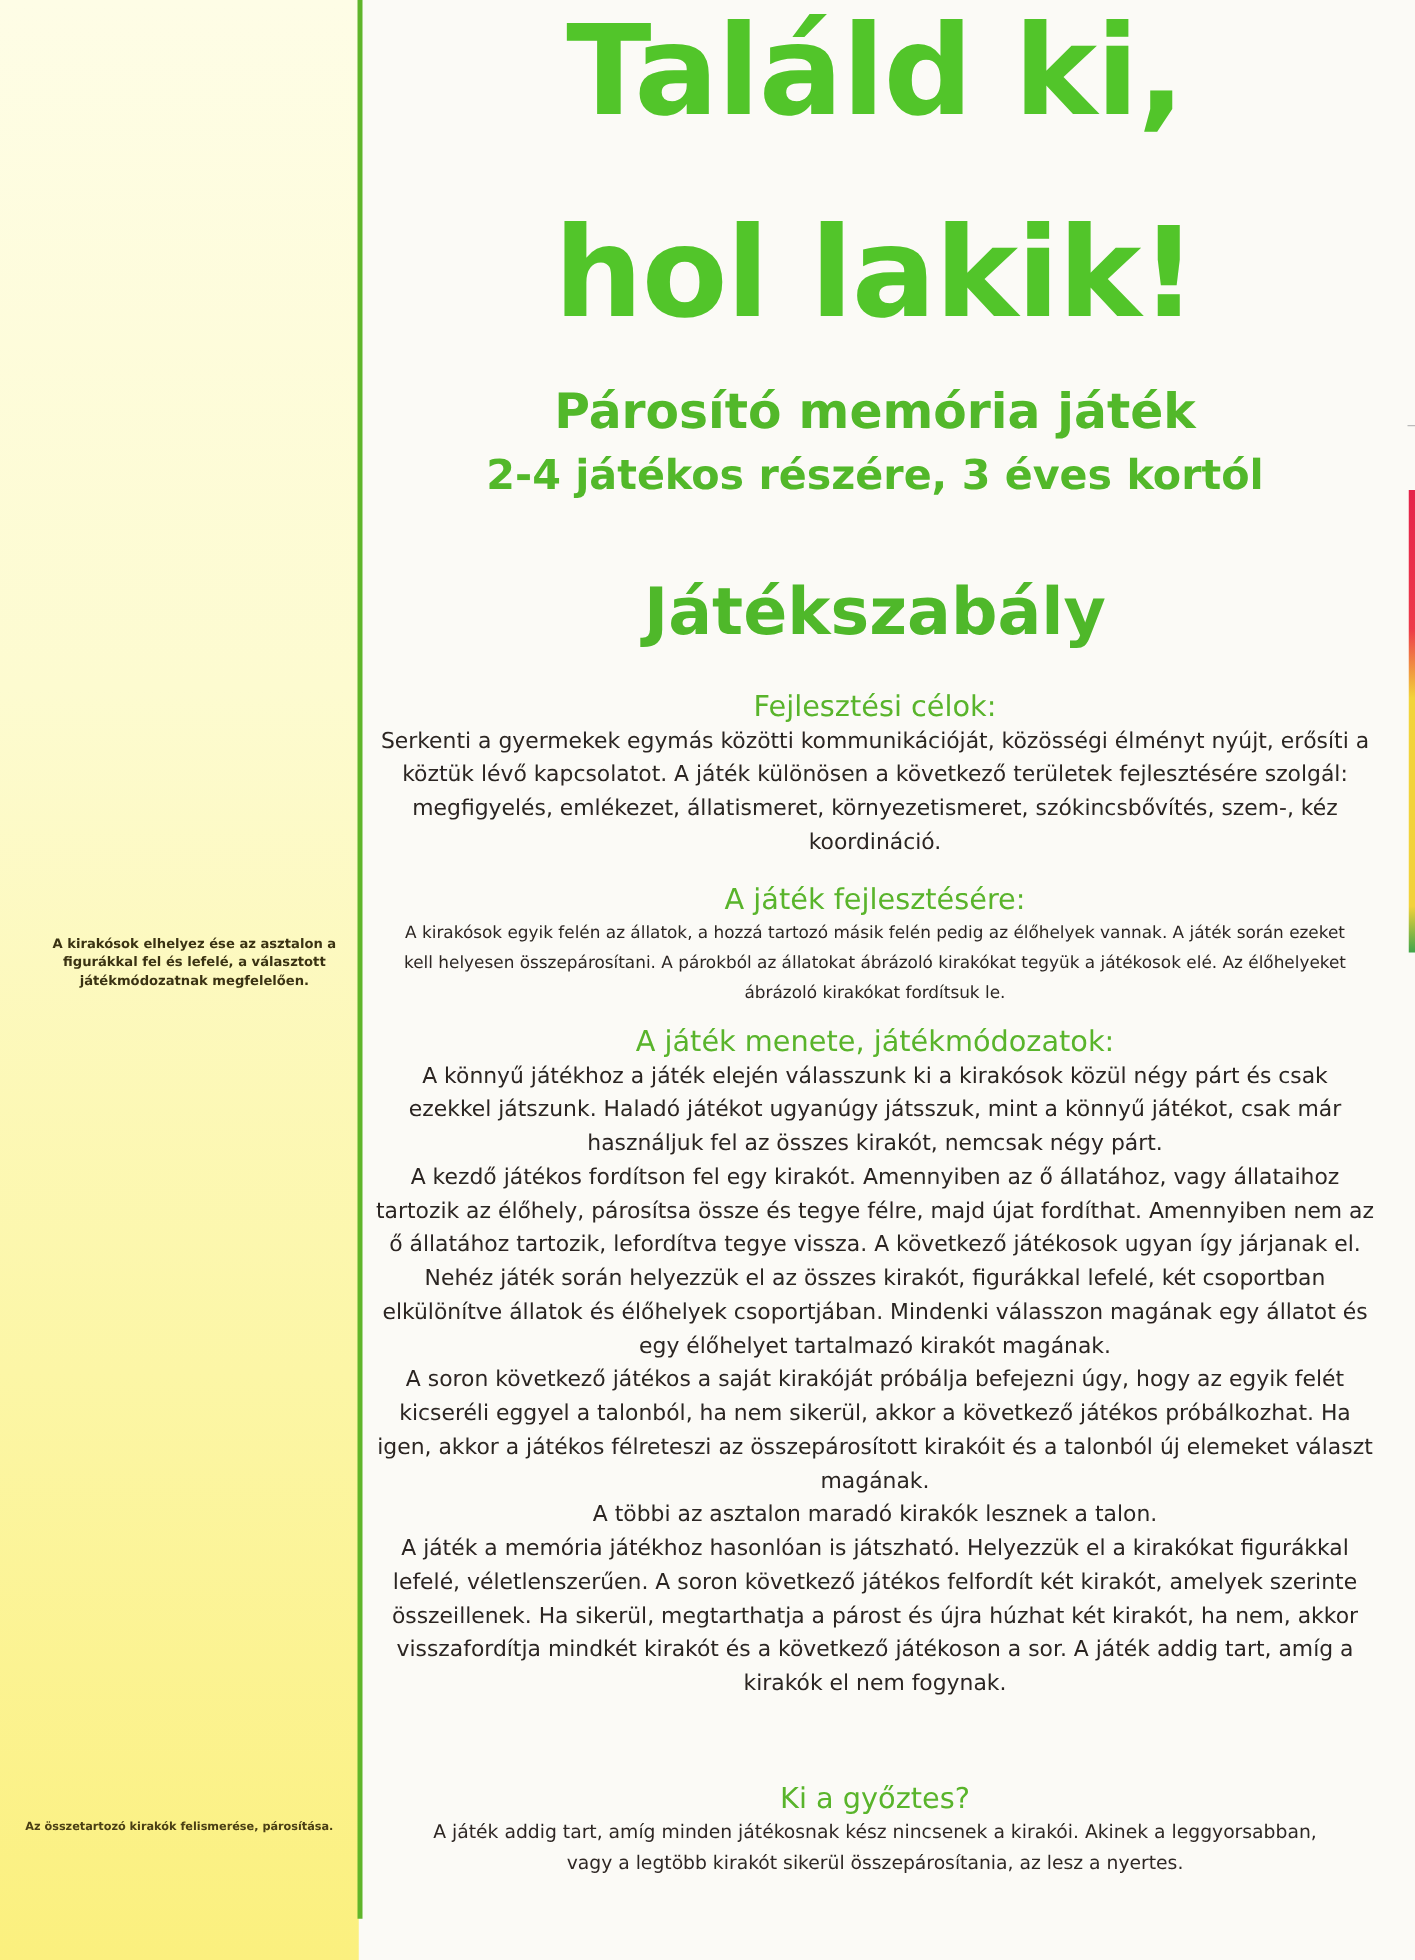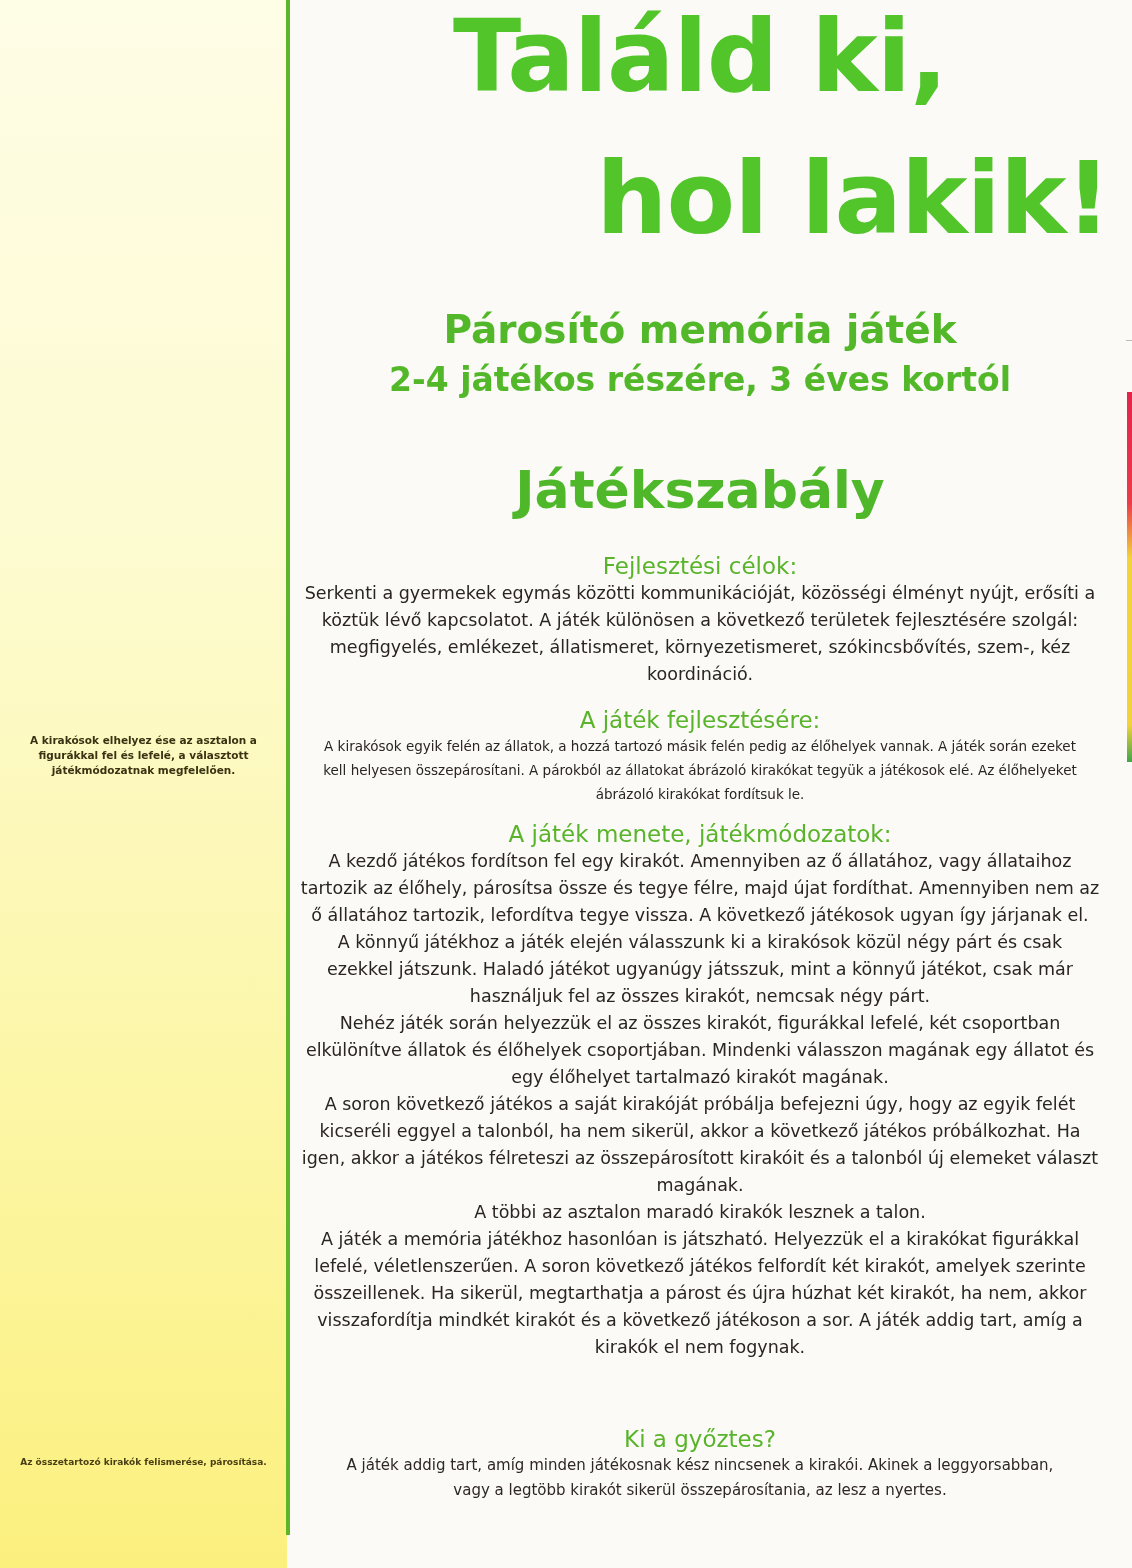--- a/index.html
+++ b/index.html
@@ -14,31 +14,31 @@
     }
     .divider {
       position: absolute; left: 286px; top: 0; width: 4px; height: 1535px;
       background: #5fb52a;
     }
     .side-note {
       position: absolute; left: 0; width: 287px; text-align: center;
       font-size: 10.5px; line-height: 15px; font-weight: bold; color: #3a3212;
     }
     .side-note.n1 { top: 582px; }
-    .side-note.n2 { top: 733px; }
+    .side-note.n2 { top: 748px; padding-left: 12px; }
     .side-note.n3 { top: 1455px; font-size: 9px; line-height: 14px; color: #4a3f14; filter: blur(0.5px); }
     .main {
       position: absolute; left: 290px; top: 0; width: 820px; text-align: center;
     }
     .title {
       margin: 0; position: absolute; left: 0; width: 820px; text-align: center;
       color: #52c52a; font-weight: bold; font-size: 100px; line-height: 110px; letter-spacing: -1px;
     }
     .title.l1 { top: 2px; }
-    .title.l2 { top: 144px; text-align: right; }
+    .title.l2 { top: 164px; }
     .subtitle {
       position: absolute; left: 0; width: 820px; top: 308px; color: #52b82a;
       font-weight: bold; font-size: 39px; line-height: 44px;
     }
     .subtitle2 {
       position: absolute; left: 0; width: 820px; top: 360px; color: #52b82a;
       font-weight: bold; font-size: 33px; line-height: 40px;
     }
     .rules-title {
       position: absolute; left: 0; width: 820px; top: 458px; color: #4fb82a;
@@ -84,22 +84,22 @@
     <p style="padding: 0 10px;">Serkenti a gyermekek egymás közötti kommunikációját, közösségi élményt nyújt, erősíti a köztük lévő kapcsolatot. A játék különösen a következő területek fejlesztésére szolgál: megfigyelés, emlékezet, állatismeret, környezetismeret, szókincsbővítés, szem-, kéz koordináció.</p>
   </div>
 
   <div class="section s2">
     <h3>A játék fejlesztésére:</h3>
     <p class="small" style="padding: 0 25px;">A kirakósok egyik felén az állatok, a hozzá tartozó másik felén pedig az élőhelyek vannak. A játék során ezeket kell helyesen összepárosítani. A párokból az állatokat ábrázoló kirakókat tegyük a játékosok elé. Az élőhelyeket ábrázoló kirakókat fordítsuk le.</p>
   </div>
 
   <div class="section s3">
     <h3>A játék menete, játékmódozatok:</h3>
+    <p style="padding: 0 14px;">A könnyű játékhoz a játék elején válasszunk ki a kirakósok közül négy párt és csak ezekkel játszunk. Haladó játékot ugyanúgy játsszuk, mint a könnyű játékot, csak már használjuk fel az összes kirakót, nemcsak négy párt.</p>
     <p style="padding: 0 10px;">A kezdő játékos fordítson fel egy kirakót. Amennyiben az ő állatához, vagy állataihoz tartozik az élőhely, párosítsa össze és tegye félre, majd újat fordíthat. Amennyiben nem az ő állatához tartozik, lefordítva tegye vissza. A következő játékosok ugyan így járjanak el.</p>
-    <p style="padding: 0 14px;">A könnyű játékhoz a játék elején válasszunk ki a kirakósok közül négy párt és csak ezekkel játszunk. Haladó játékot ugyanúgy játsszuk, mint a könnyű játékot, csak már használjuk fel az összes kirakót, nemcsak négy párt.</p>
     <p style="padding: 0 8px;">Nehéz játék során helyezzük el az összes kirakót, figurákkal lefelé, két csoportban elkülönítve állatok és élőhelyek csoportjában. Mindenki válasszon magának egy állatot és egy élőhelyet tartalmazó kirakót magának.</p>
     <p style="padding: 0 10px;">A soron következő játékos a saját kirakóját próbálja befejezni úgy, hogy az egyik felét kicseréli eggyel a talonból, ha nem sikerül, akkor a következő játékos próbálkozhat. Ha igen, akkor a játékos félreteszi az összepárosított kirakóit és a talonból új elemeket választ magának.</p>
     <p>A többi az asztalon maradó kirakók lesznek a talon.</p>
     <p style="padding: 0 6px;">A játék a memória játékhoz hasonlóan is játszható. Helyezzük el a kirakókat figurákkal lefelé, véletlenszerűen. A soron következő játékos felfordít két kirakót, amelyek szerinte összeillenek. Ha sikerül, megtarthatja a párost és újra húzhat két kirakót, ha nem, akkor visszafordítja mindkét kirakót és a következő játékoson a sor. A játék addig tart, amíg a kirakók el nem fogynak.</p>
   </div>
 
   <div class="section s4">
     <h3>Ki a győztes?</h3>
     <p class="win" style="padding: 0 50px;">A játék addig tart, amíg minden játékosnak kész nincsenek a kirakói. Akinek a leggyorsabban, vagy a legtöbb kirakót sikerül összepárosítania, az lesz a nyertes.</p>
   </div>

